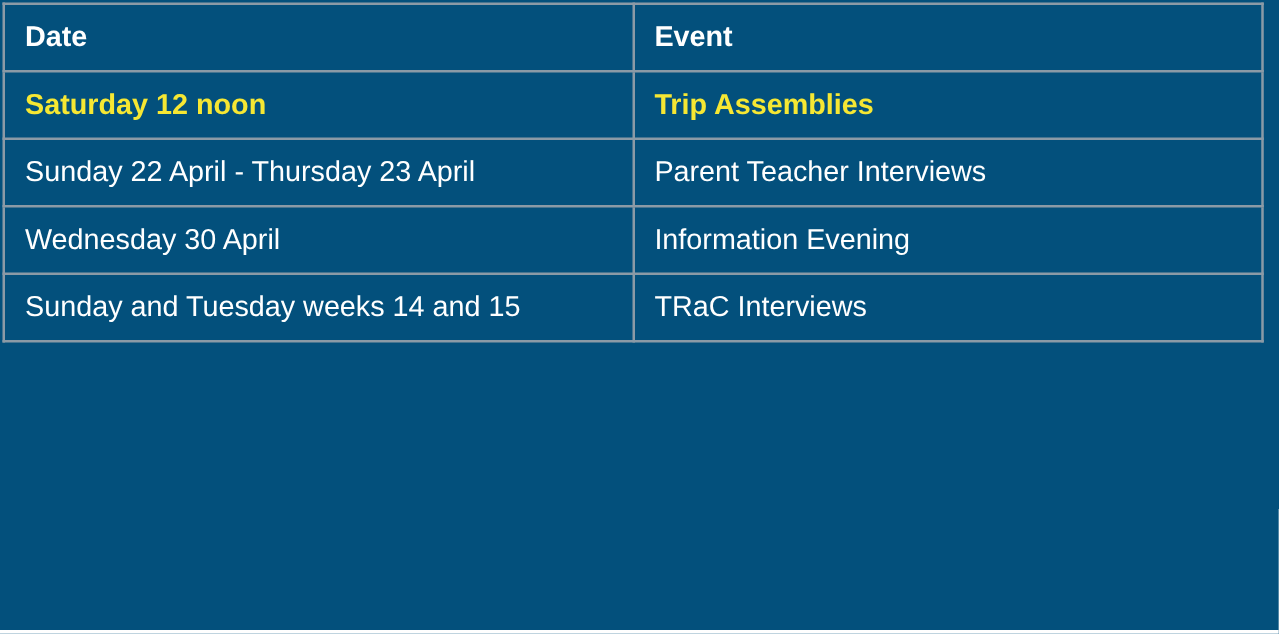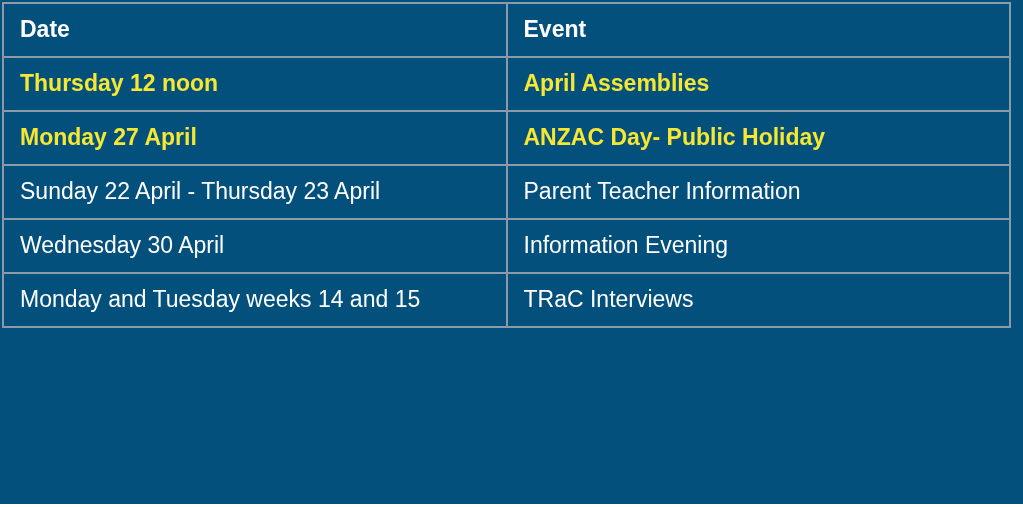--- a/index.html
+++ b/index.html
@@ -55,41 +55,37 @@
 <div class="table-wrap">
   <table>
     <thead>
       <tr>
         <th>Date</th>
         <th>Event</th>
       </tr>
     </thead>
     <tbody id="tbody">
   <tr class="highlight">
-    <td>Thursday 12 noon</td>
-    <td>April Assemblies</td>
+    <td>Saturday 12 noon</td>
+    <td>Trip Assemblies</td>
   </tr>
 
-  <tr class="highlight">
-    <td>Monday 27 April</td>
-    <td>ANZAC Day- Public Holiday</td>
-  </tr>
 
   <tr>
     <td>Sunday 22 April - Thursday 23 April</td>
-    <td>Parent Teacher Information</td>
+    <td>Parent Teacher Interviews</td>
   </tr>
 
 
   <tr>
     <td>Wednesday 30 April</td>
     <td>Information Evening</td>
   </tr>
 
 
   <tr>
-    <td>Monday and Tuesday weeks 14 and 15</td>
+    <td>Sunday and Tuesday weeks 14 and 15</td>
     <td>TRaC Interviews</td>
   </tr>
 
 </tbody>
   </table>
 </div>
 
 </body></html>

